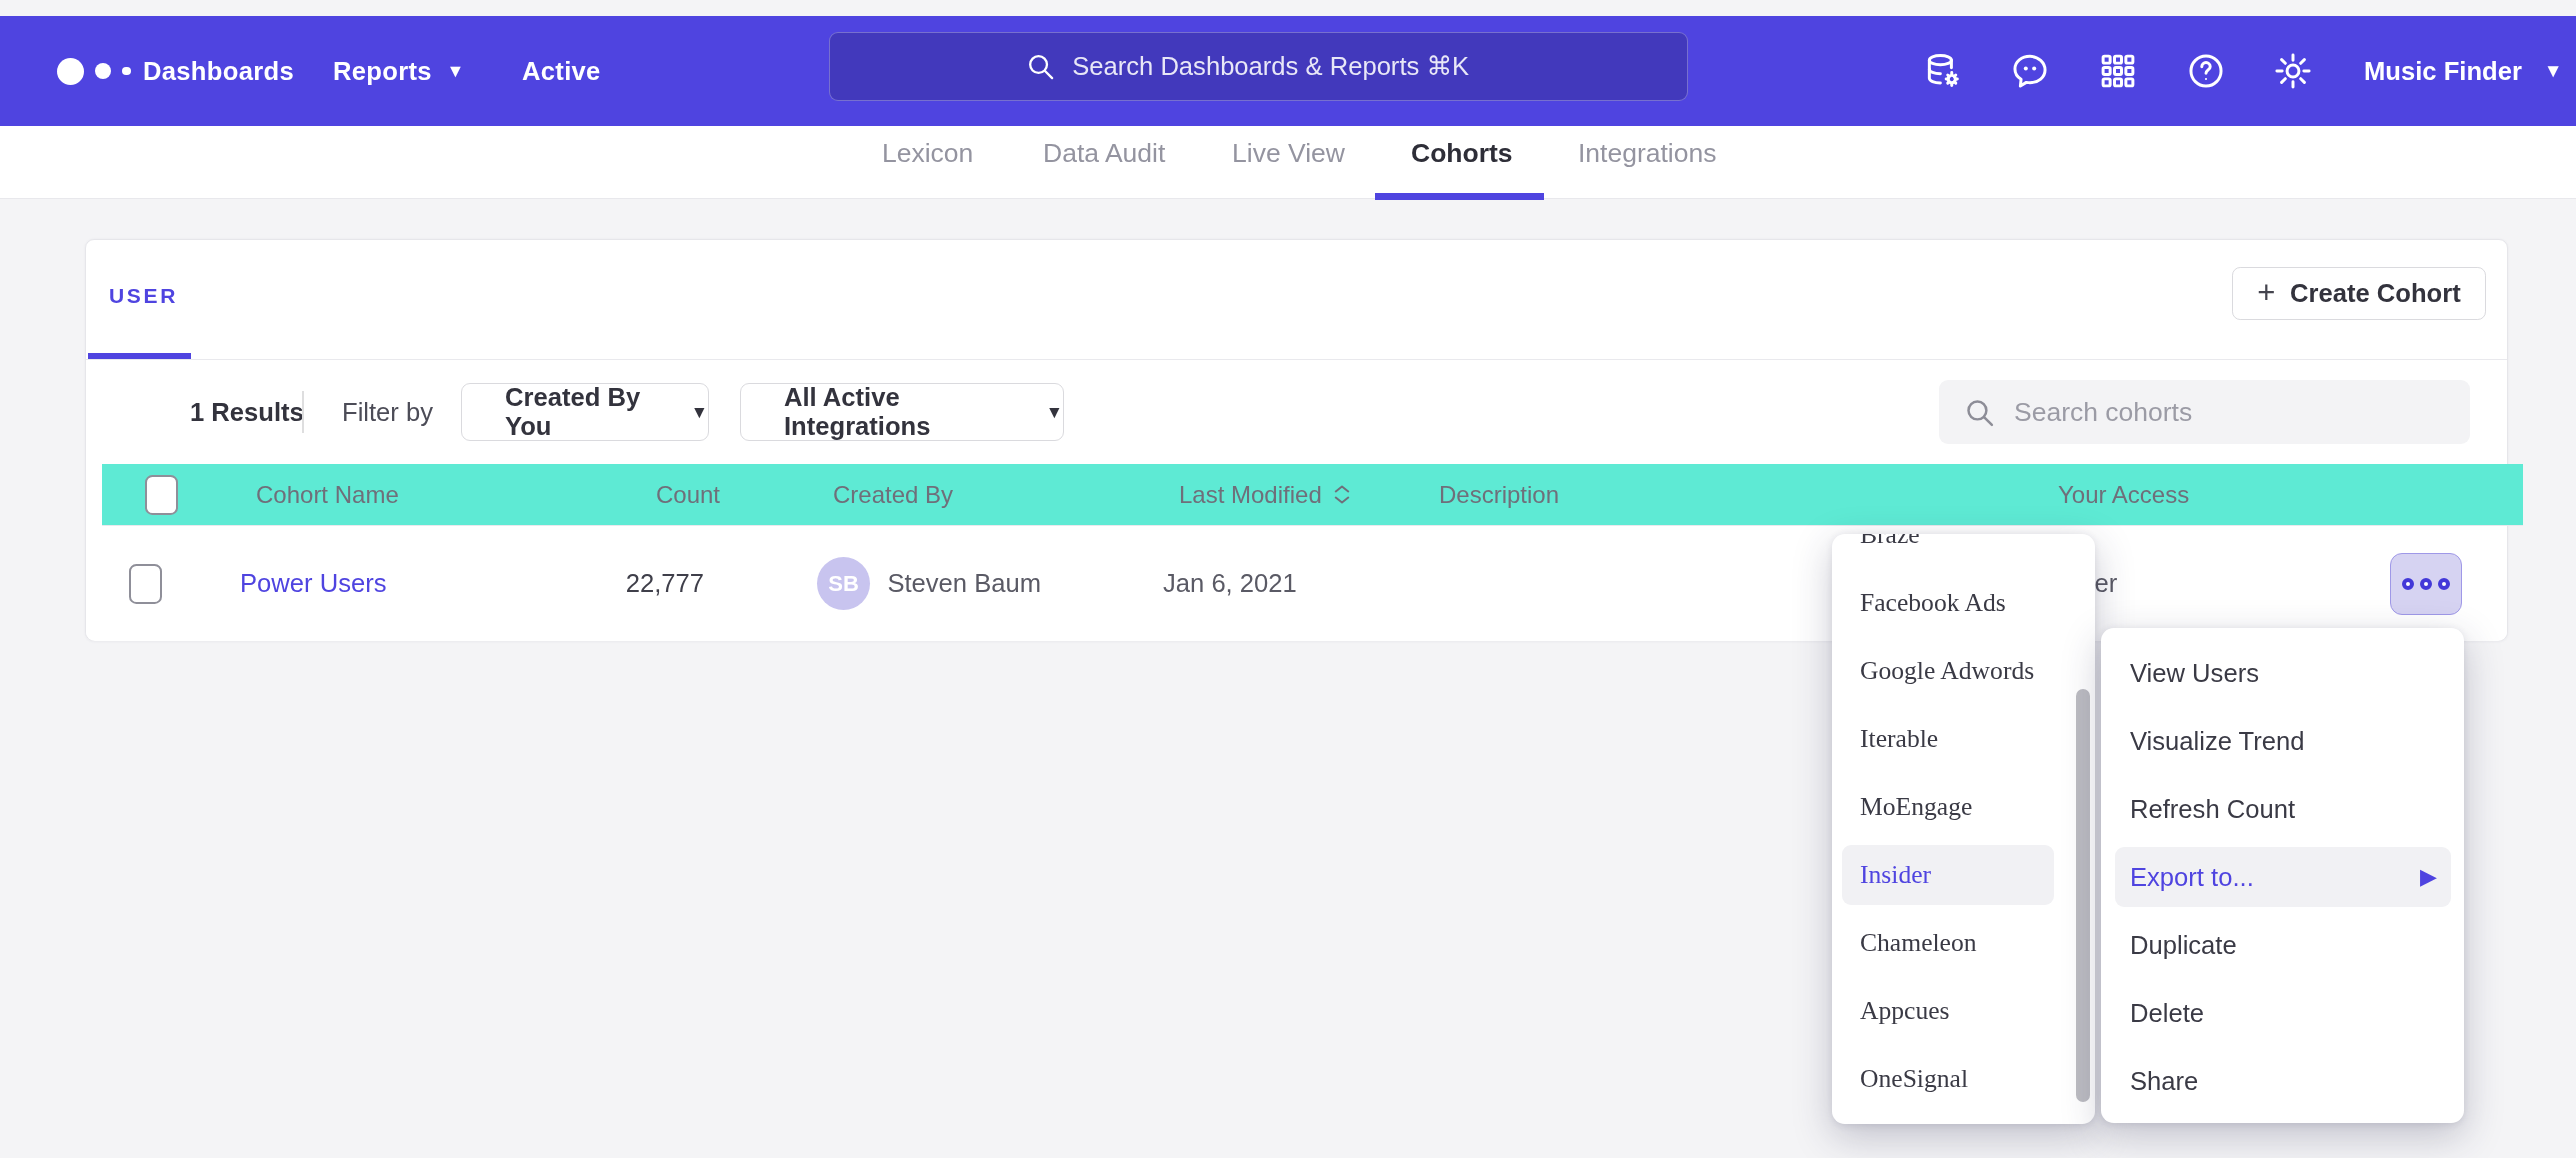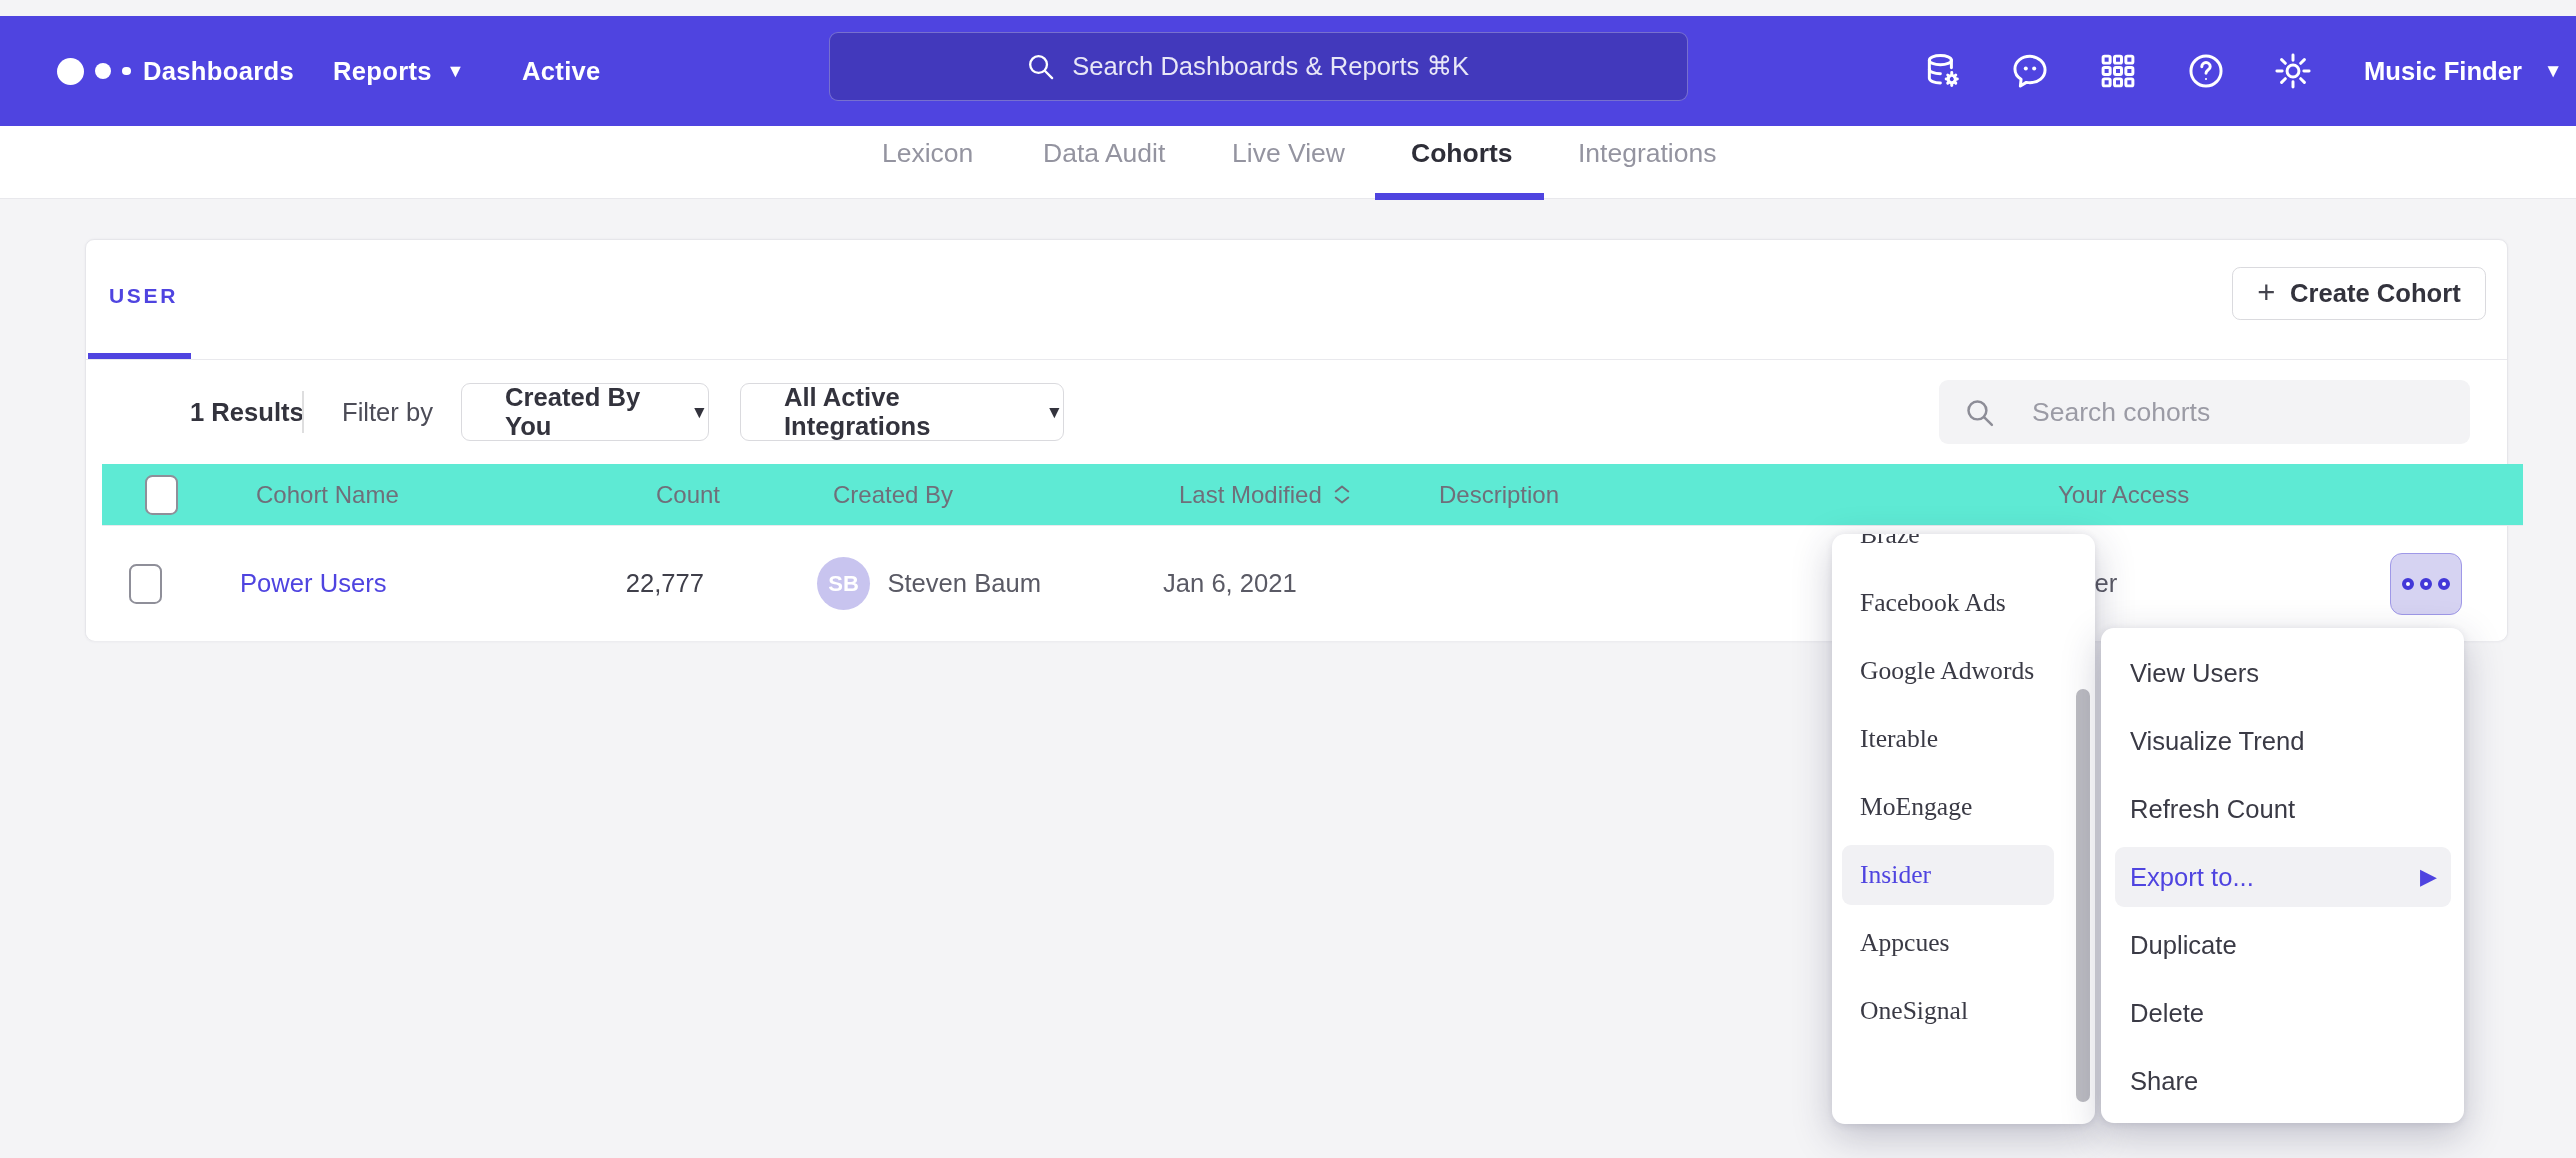--- a/index.html
+++ b/index.html
@@ -50,21 +50,21 @@
   .results { left:104px; font-size:25.6px; font-weight:600; color:#33333d; }
   .vdiv { left:216px; width:1.8px; height:42px; background:#dededf; }
   .filterby { left:256px; font-size:25.6px; color:#4c4c57; }
   .pill-btn { height:58px; border:1.8px solid #dadade; border-radius:9px; background:#fff;
     display:flex; align-items:center; justify-content:center; gap:16.4px; font-size:25.6px;
     font-weight:600; color:#33333d; cursor:pointer;padding-left:43px; }
   .pill-btn .caret { font-size:17.4px; color:#33333d; }
   .f1 { left:375px; width:248px; }
   .f2 { left:654px; width:324px; }
   .search-cohorts { left:1853px; width:531px; height:64px; background:#f3f3f5; border-radius:9px;
-    display:flex; align-items:center; padding-left:24px; gap:36px; }
+    display:flex; align-items:center; padding-left:24px; gap:18px; }
   .search-cohorts input { background:transparent; border:none; outline:none; font-size:26.5px;
     font-family:inherit; color:#35353f; width:402px; }
   .search-cohorts input::placeholder { color:#9b9ba5; }
   
   .thead { position:absolute; left:16px; top:224px; width:100%; height:62px; background:#5eead4;
     border-bottom:0.9px solid #e9e9ed; display:flex; align-items:center;
     font-size:24px; color:#6f6f7a; }
   .trow { position:absolute; left:0; top:286px; width:100%; height:115px; background:#fff;
     display:flex; align-items:center; font-size:25.6px; color:#5a5a65; border-radius:0 0 9px 9px; }
   .c1 { width:154px; } .c2 { width:311px; } .c3 { width:153px; text-align:right; justify-content:flex-end; }
@@ -306,20 +306,23 @@
     <div class="mi">
         <span>Iterable</span>
       </div>
     <div class="mi">
         <span>MoEngage</span>
       </div>
     <div class="mi hl">
         <span>Insider</span>
       </div>
     <div class="mi">
+        <span>Chameleon</span>
+      </div>
+    <div class="mi">
         <span>Appcues</span>
       </div>
     <div class="mi">
         <span>OneSignal</span>
       </div>
   </div>
   <div class="scroll-thumb"></div>
 </div>
 
 <div class="menu ctxmenu">

